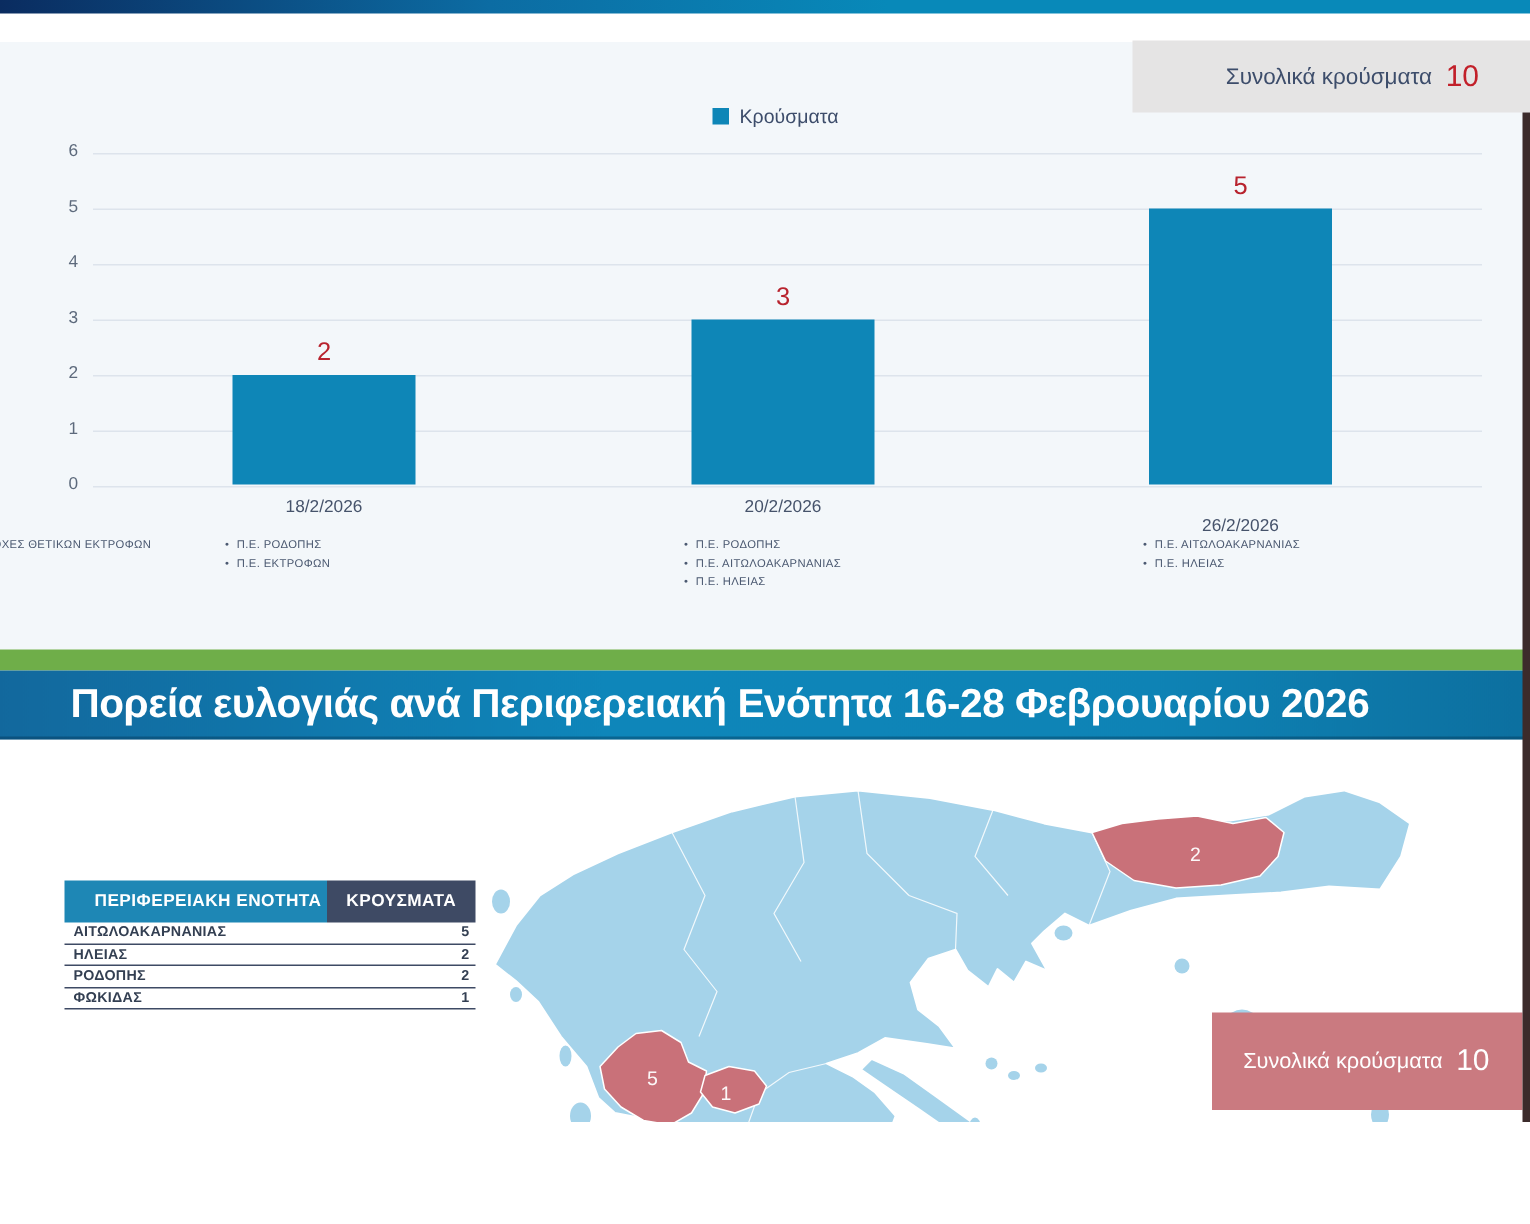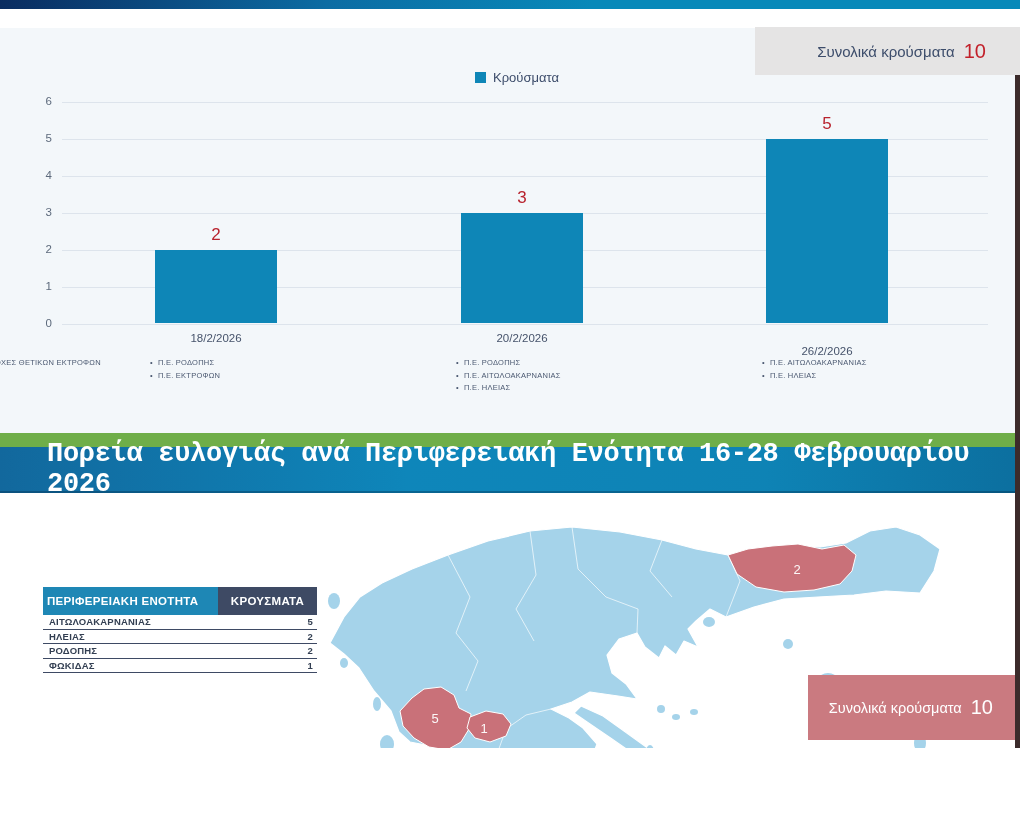--- a/index.html
+++ b/index.html
@@ -29,26 +29,26 @@
   .date-label{position:absolute;width:160px;text-align:center;font-size:11.5px;color:#46536b;}
   .bullets{position:absolute;font-size:7.5px;line-height:12.5px;color:#4a5870;letter-spacing:.25px;}
   .bullets .row{display:flex;gap:5px;align-items:baseline;}
   #left-axis-note{left:-5px;top:358px;font-size:7.5px;color:#4a5870;letter-spacing:.25px;white-space:nowrap;}
 
   #green-band{left:0;top:433px;width:1020px;height:14px;background:var(--green-band);}
   #title-band{left:0;top:447px;width:1020px;height:46px;
     background:linear-gradient(90deg,#12689d 0%,#0e86ba 40%,#0e83b5 75%,#0c6f9f 100%);
     border-bottom:2px solid rgba(0,40,70,.35);box-sizing:border-box;
     display:flex;align-items:center;padding-left:47px;}
-  #title-band .title{font-size:27px;font-weight:600;color:#ffffff;letter-spacing:-.3px;font-family:Liberation Mono, monospace;}
+  #title-band .title{font-size:27px;font-weight:600;color:#ffffff;letter-spacing:-.3px;}
 
   #summary-table{left:43px;top:587px;width:274px;}
   #summary-table .thead{display:flex;height:28px;}
   #summary-table .th{display:flex;align-items:center;color:#fff;font-size:11.5px;font-weight:bold;letter-spacing:.3px;}
-  #summary-table .th1{width:175px;background:var(--table-head1);padding-left:4px;box-sizing:border-box;}
+  #summary-table .th1{width:175px;background:var(--table-head1);padding-left:20px;box-sizing:border-box;}
   #summary-table .th2{width:99px;background:var(--table-head2);justify-content:center;}
   .trow{display:flex;height:13.5px;align-items:center;border-bottom:1.4px solid #3e4a64;
     font-size:9.5px;font-weight:bold;color:#333f52;letter-spacing:.2px;}
   .trow .c1{flex:1;padding-left:6px;}
   .trow .c2{width:20px;text-align:right;padding-right:4px;}
 
   #greece-map{left:320px;top:505px;}
   #greece-map .land{fill:var(--map-land);}
   #greece-map .coast{stroke:#ffffff;stroke-width:1.2;stroke-linejoin:round;}
   #greece-map .border{stroke:#ffffff;stroke-width:.8;fill:none;opacity:.85;}

